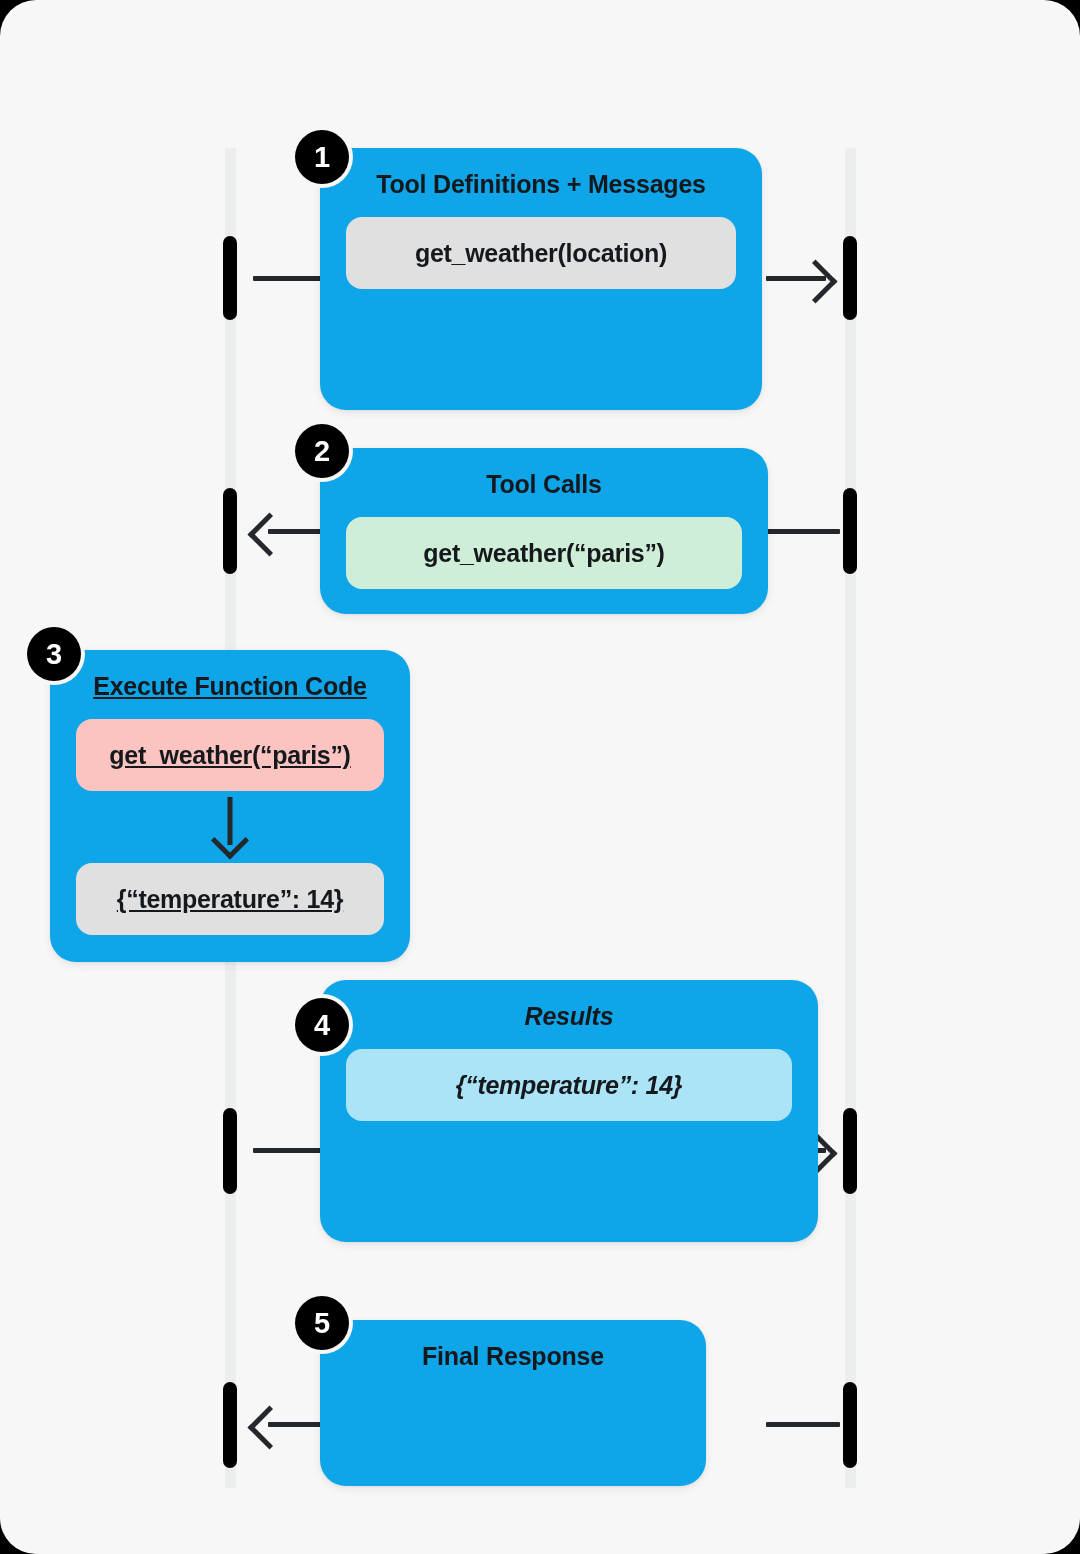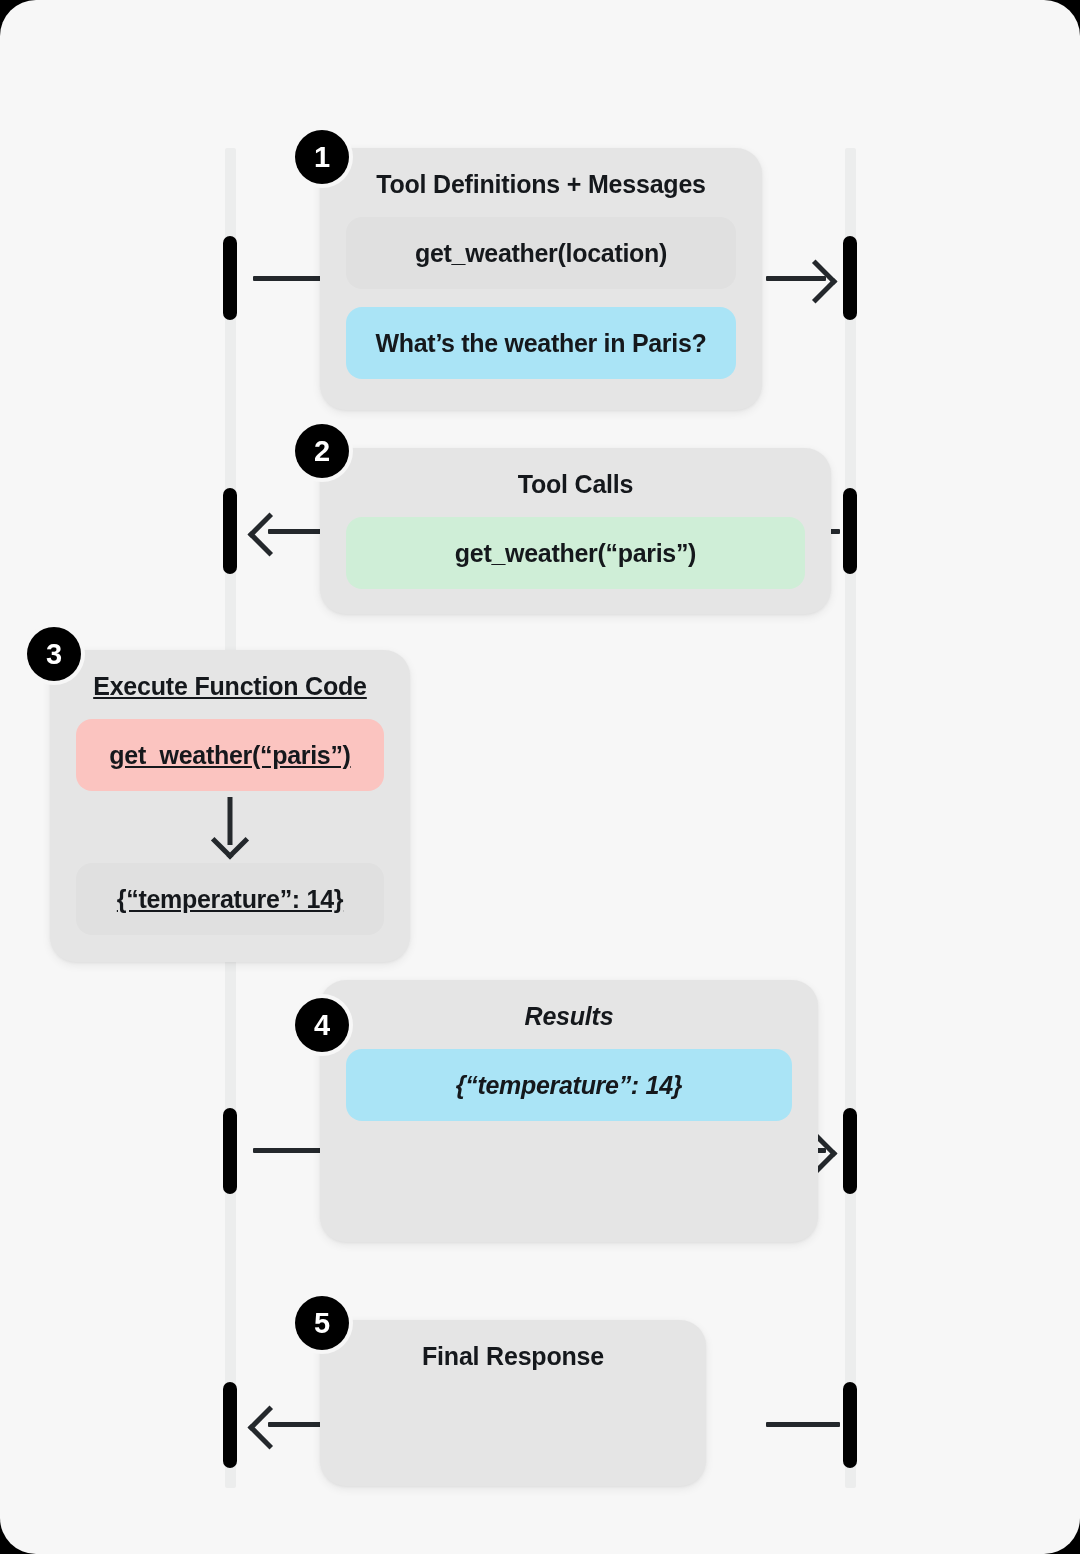--- a/index.html
+++ b/index.html
@@ -63,21 +63,21 @@
     height: 26px;
     border-top: 5px solid #24282c;
     border-right: 5px solid #24282c;
   }
   .arrow-right { transform: rotate(45deg); }
   .arrow-left  { transform: rotate(-135deg); }
 
   
   .card {
     position: absolute;
-    background: #e5e5e5;
+    background: #0ea5e9;
     border-radius: 26px;
     box-shadow: 0 3px 10px rgba(0,0,0,0.07), 0 1px 3px rgba(0,0,0,0.05);
     box-sizing: border-box;
     padding: 22px 26px 30px 26px;
   }
   .card-title {
     font-size: 25px;
     font-weight: 700;
     text-align: center;
     letter-spacing: -0.2px;
@@ -166,29 +166,28 @@
   <div class="activation" style="left:843px; top:1108px; height:86px;"></div>
   <div class="activation" style="left:843px; top:1382px; height:86px;"></div>
 
   <div class="connector" style="left:253px; top:276px; width:70px;"></div>
   <div class="connector" style="left:766px; top:276px; width:60px;"></div>
   <div class="arrowhead arrow-right" style="left:800px; top:266px;"></div>
 
   <div class="card" style="left:320px; top:148px; width:442px; height:262px;">
     <div class="card-title">Tool Definitions + Messages</div>
     <div class="chip chip-gray">get_weather(location)</div>
-    <div class="chip chip-blue">What’s the weather in Paris?</div>
   </div>
   <div class="step-badge" style="left:295px; top:130px;">1</div>
 
   <div class="connector" style="left:268px; top:529px; width:58px;"></div>
   <div class="connector" style="left:766px; top:529px; width:74px;"></div>
   <div class="arrowhead arrow-left" style="left:254px; top:519px;"></div>
 
-  <div class="card" style="left:320px; top:448px; width:511px; height:166px;">
+  <div class="card" style="left:320px; top:448px; width:448px; height:166px;">
     <div class="card-title">Tool Calls</div>
     <div class="chip chip-green">get_weather(“paris”)</div>
   </div>
   <div class="step-badge" style="left:295px; top:424px;">2</div>
 
   <div class="card" style="left:50px; top:650px; width:360px; height:312px;text-decoration:underline;">
     <div class="card-title">Execute Function Code</div>
     <div class="chip chip-pink">get_weather(“paris”)</div>
     <div class="down-arrow-wrap">
       <div class="down-arrow-stem"></div>

